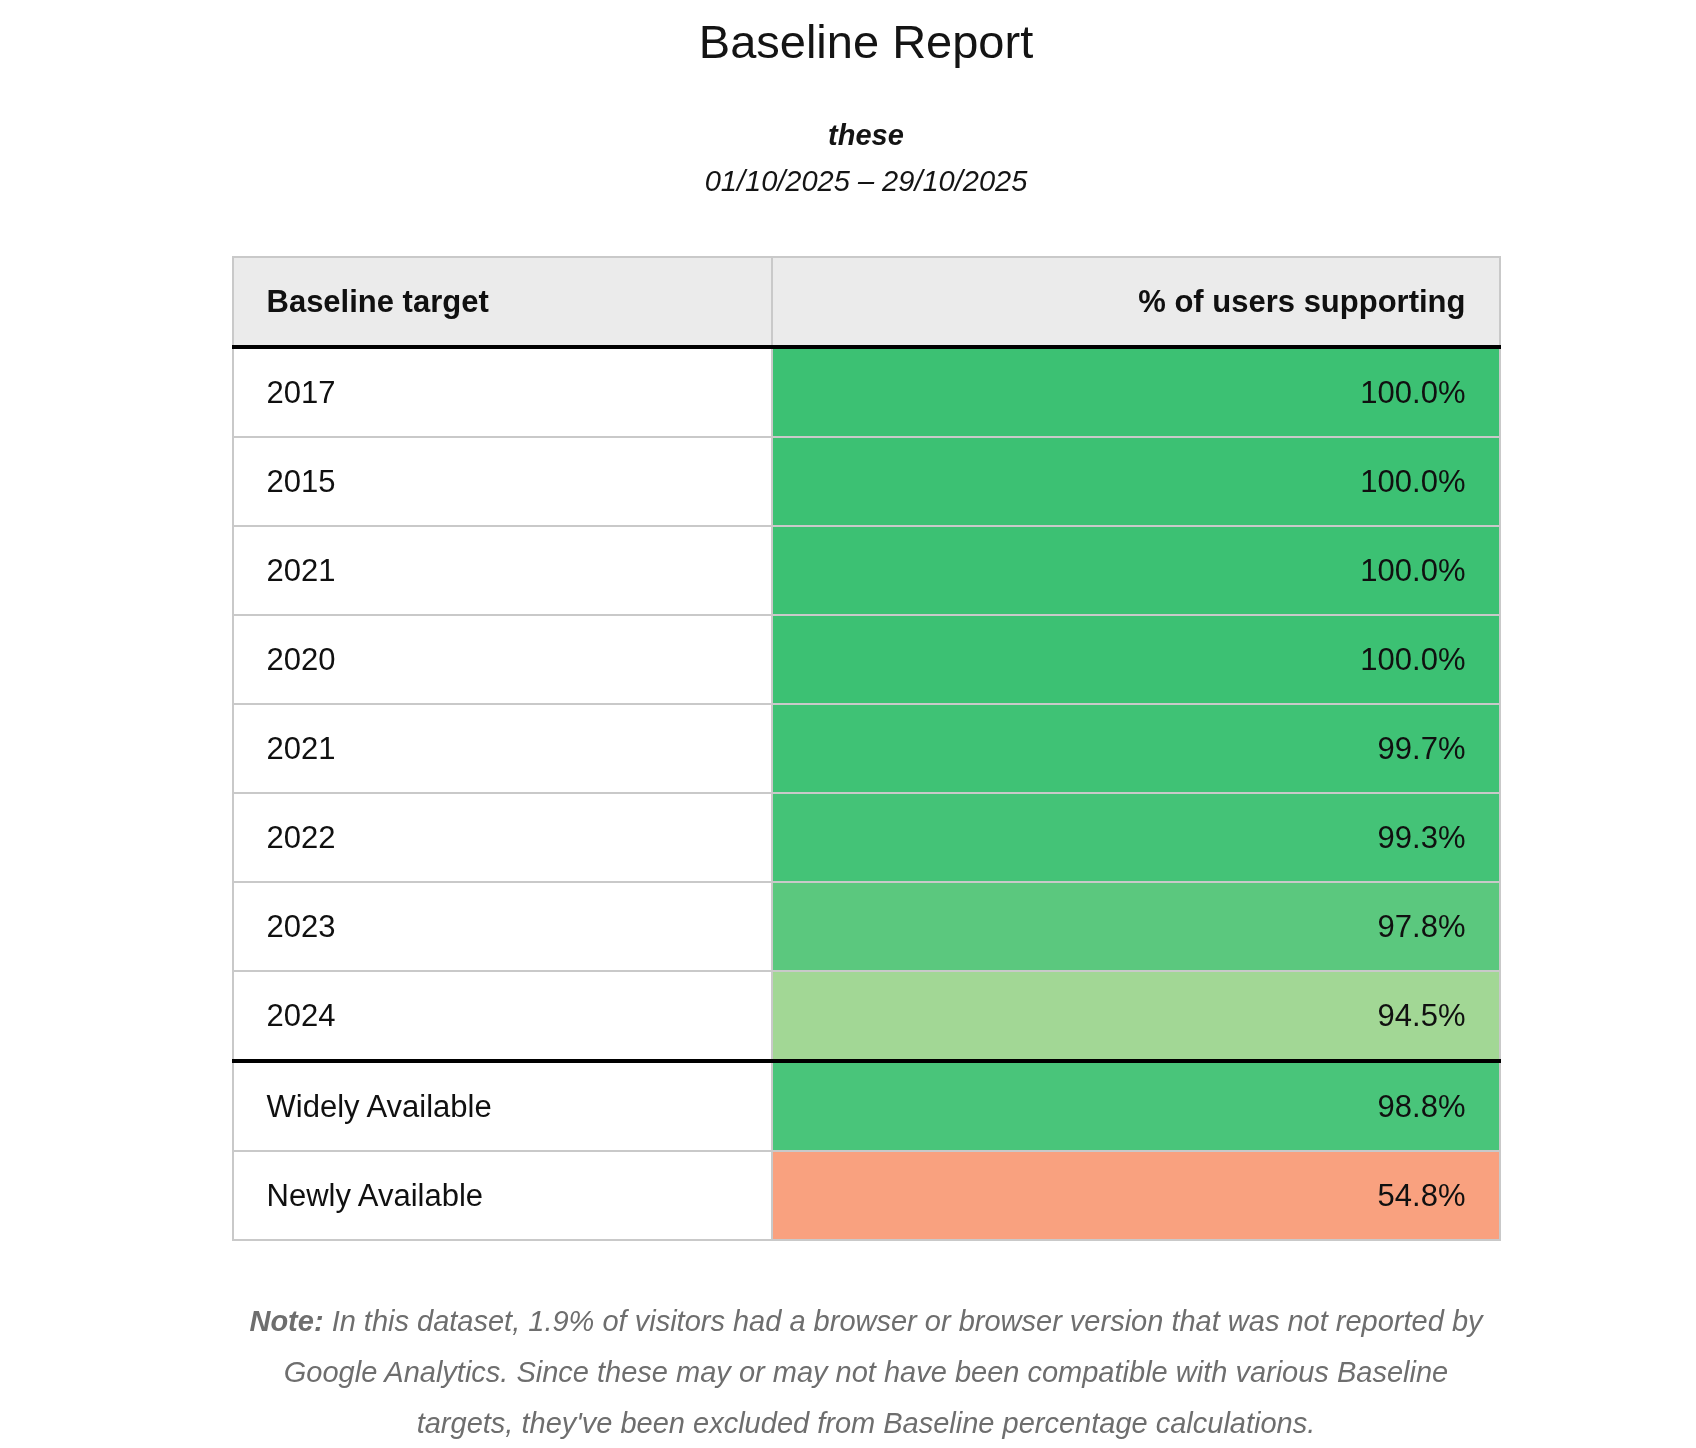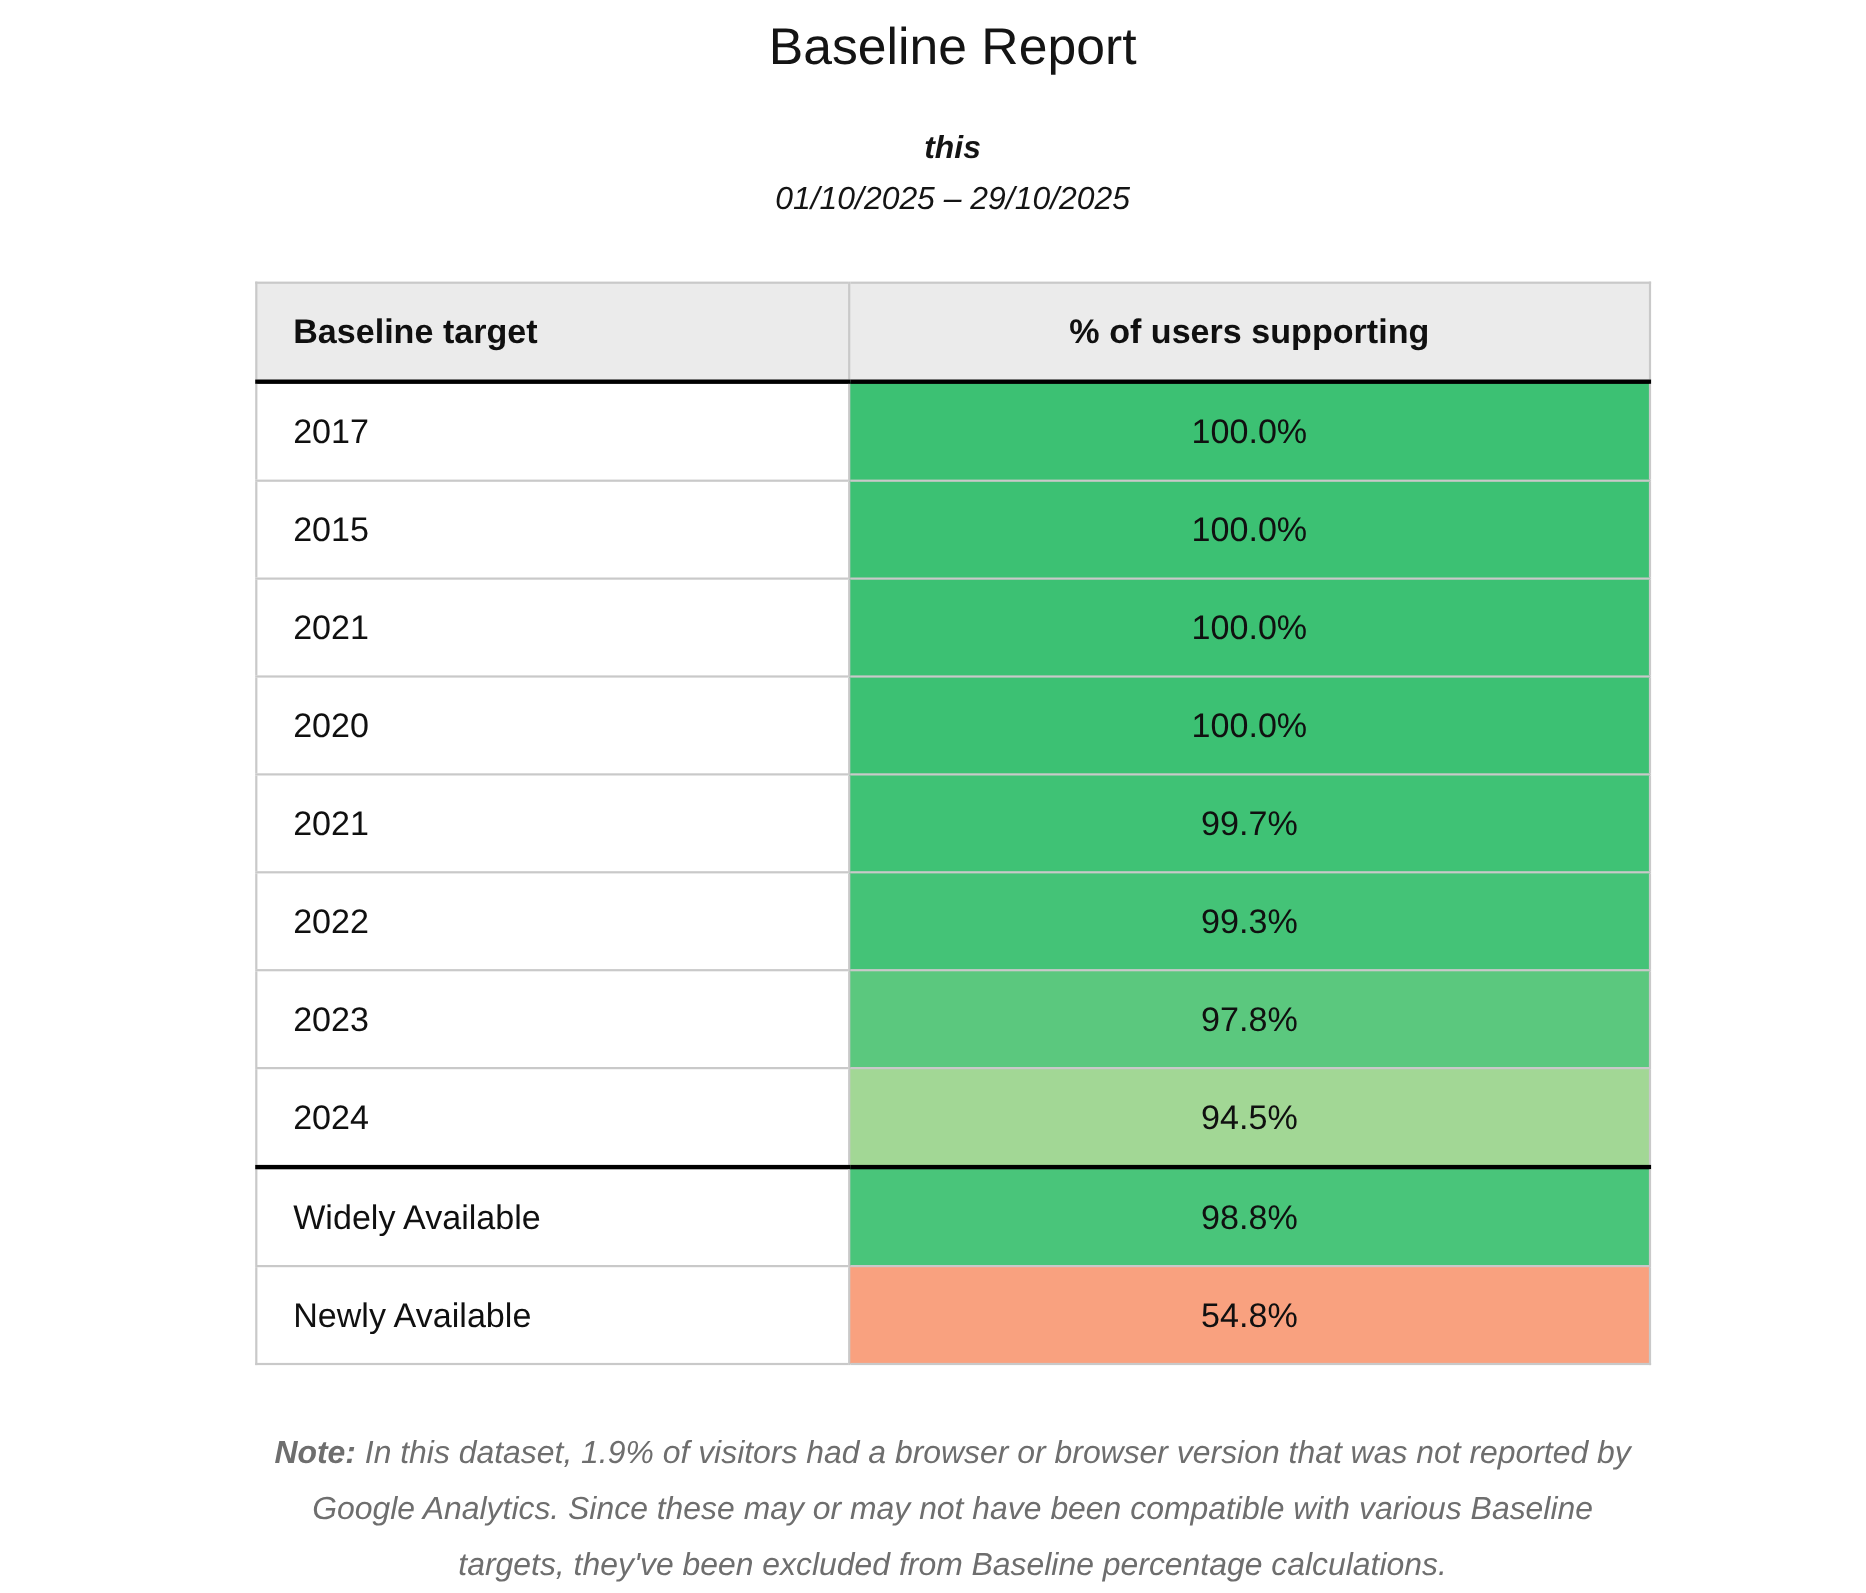--- a/index.html
+++ b/index.html
@@ -47,21 +47,21 @@
     height: 87px;
     vertical-align: middle;
   }
   table.report th {
     background: #ebebeb;
     font-weight: 700;
     border-bottom: 4px solid #000000;
     text-align: left;
   }
   table.report th.value,
-  table.report td.value { text-align: center; margin-left: 48px; }
+  table.report td.value { text-align: right; margin-left: 48px; }
   table.report th.target,
   table.report td.target { border-right: 2px solid #c9c9c9; }
   table.report td { background: #ffffff; }
   table.report tbody tr + tr td { border-top: 2px solid #c9c9c9; }
   table.report tbody tr.section-break td { border-top: 4px solid #000000; }
 
   .note {
     margin: 55px auto 0;
     max-width: 1285px;
     text-align: center;
@@ -73,21 +73,21 @@
   .note .note-label { font-weight: 700; margin-top: 24px; }
 </style>
 </head>
 <body>
 
 <div class="page">
 
   <h1 class="title">Baseline Report</h1>
 
   <div class="subhead">
-    <span class="report-name">this</span>
+    <span class="report-name">these</span>
     <span class="date-range">01/10/2025 – 29/10/2025</span>
   </div>
 
   <table class="report">
     <thead>
       <tr>
         <th class="target">Baseline target</th>
         <th class="value">% of users supporting</th>
       </tr>
     </thead>

